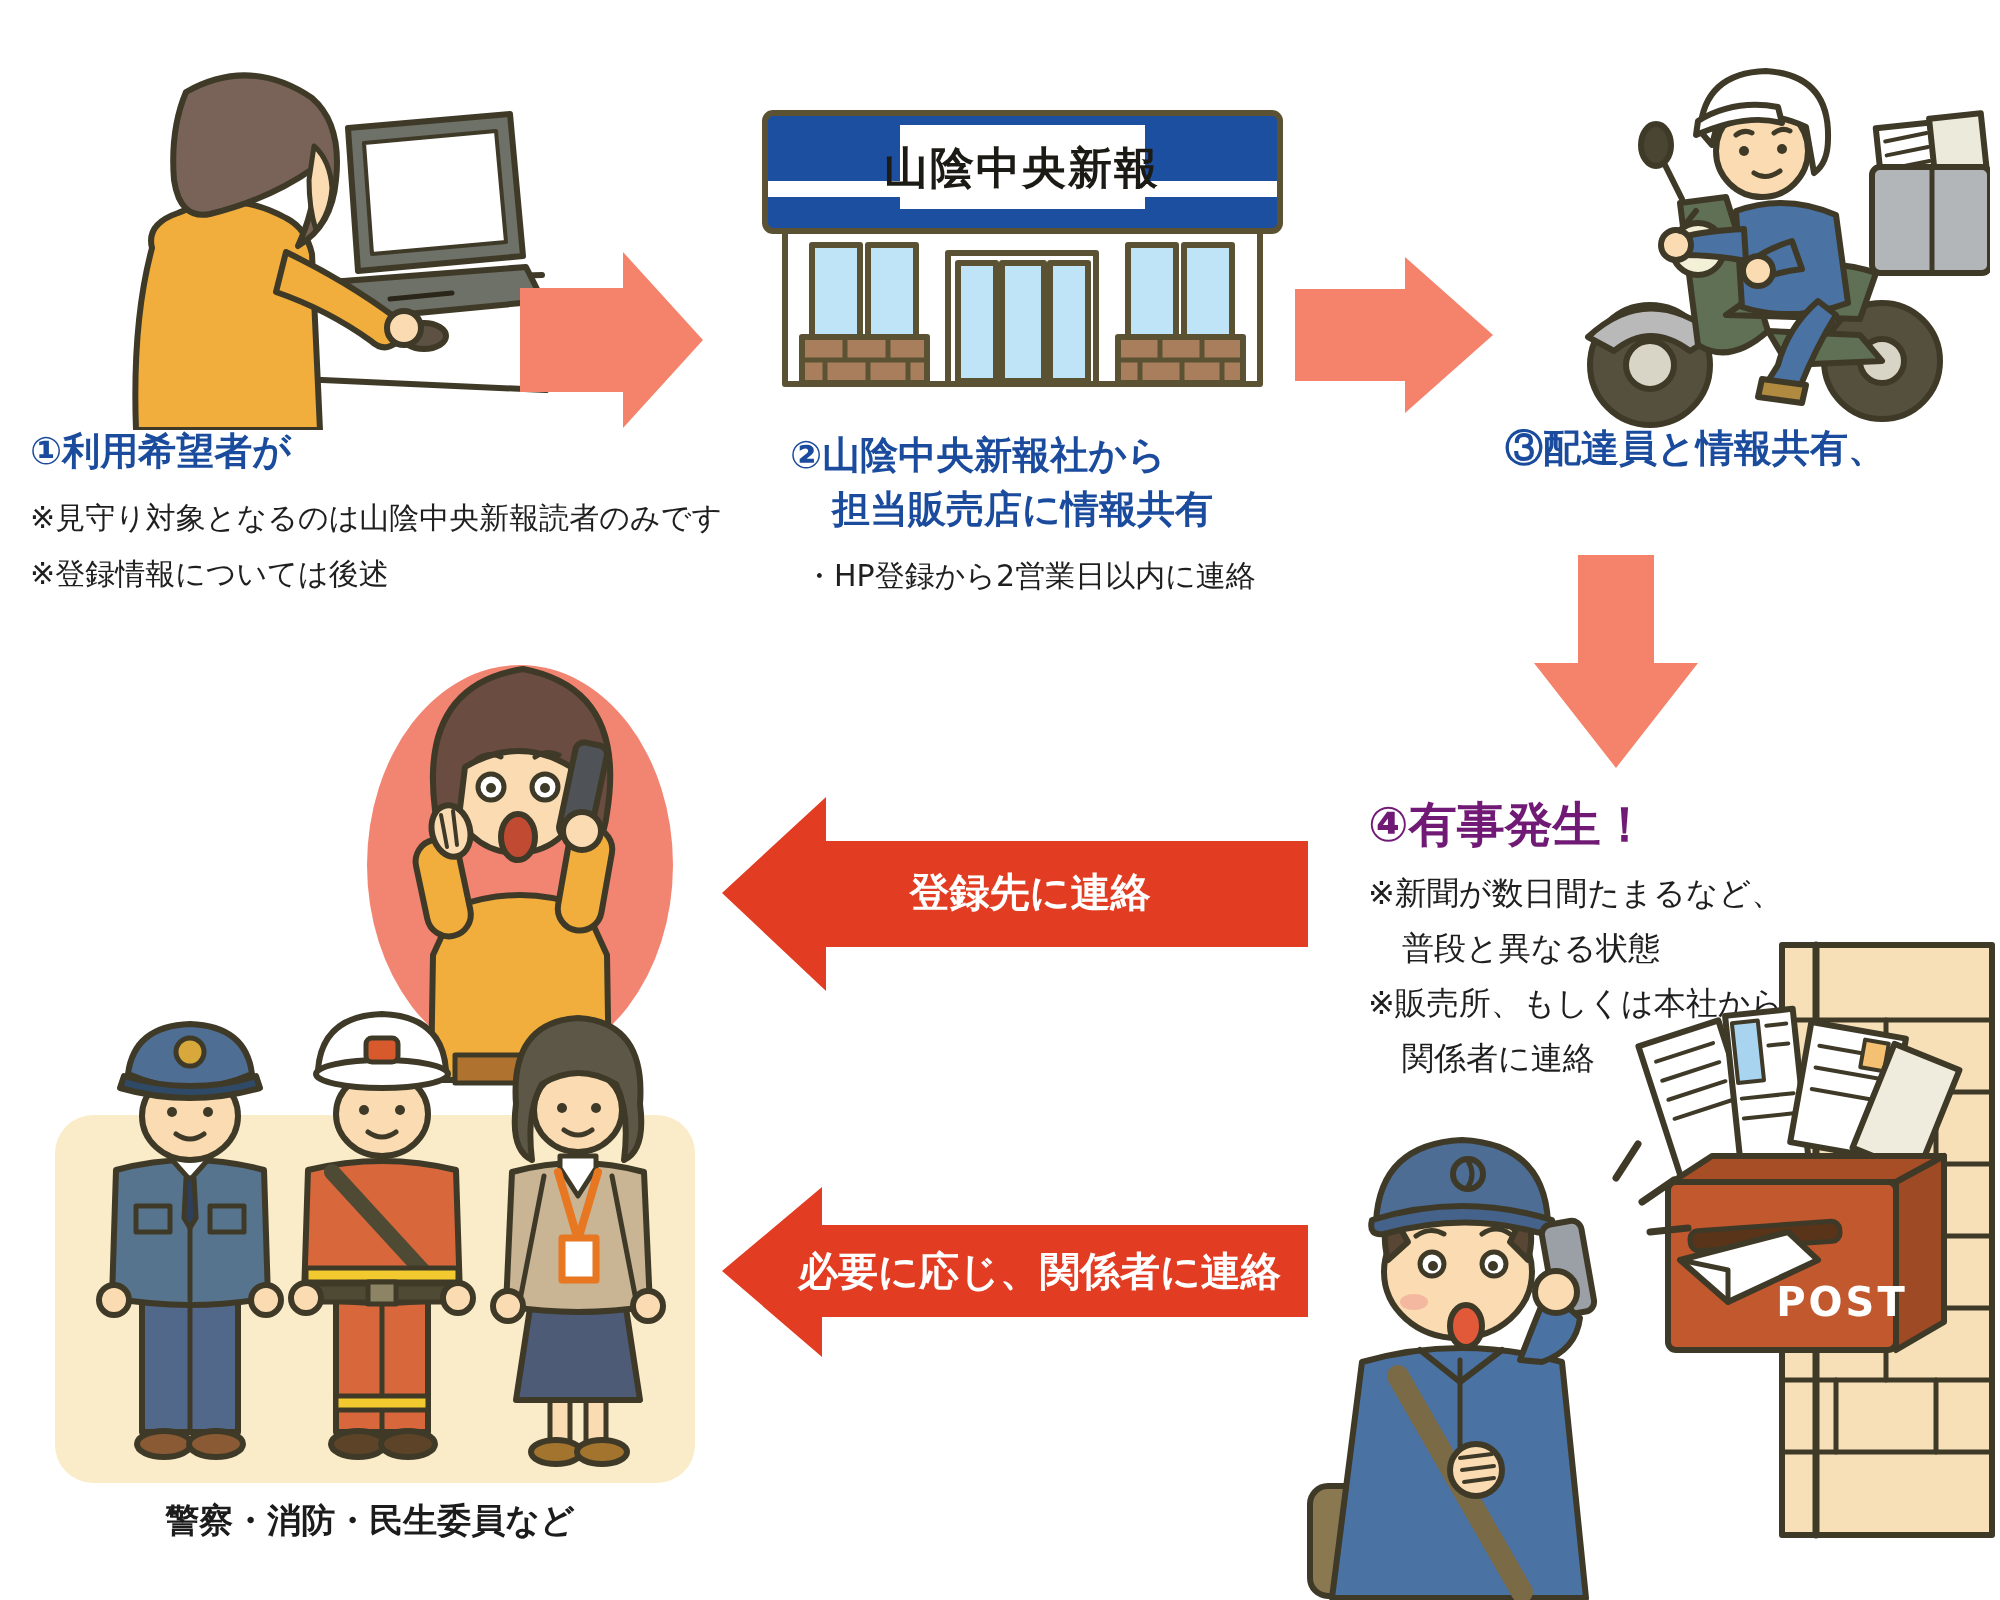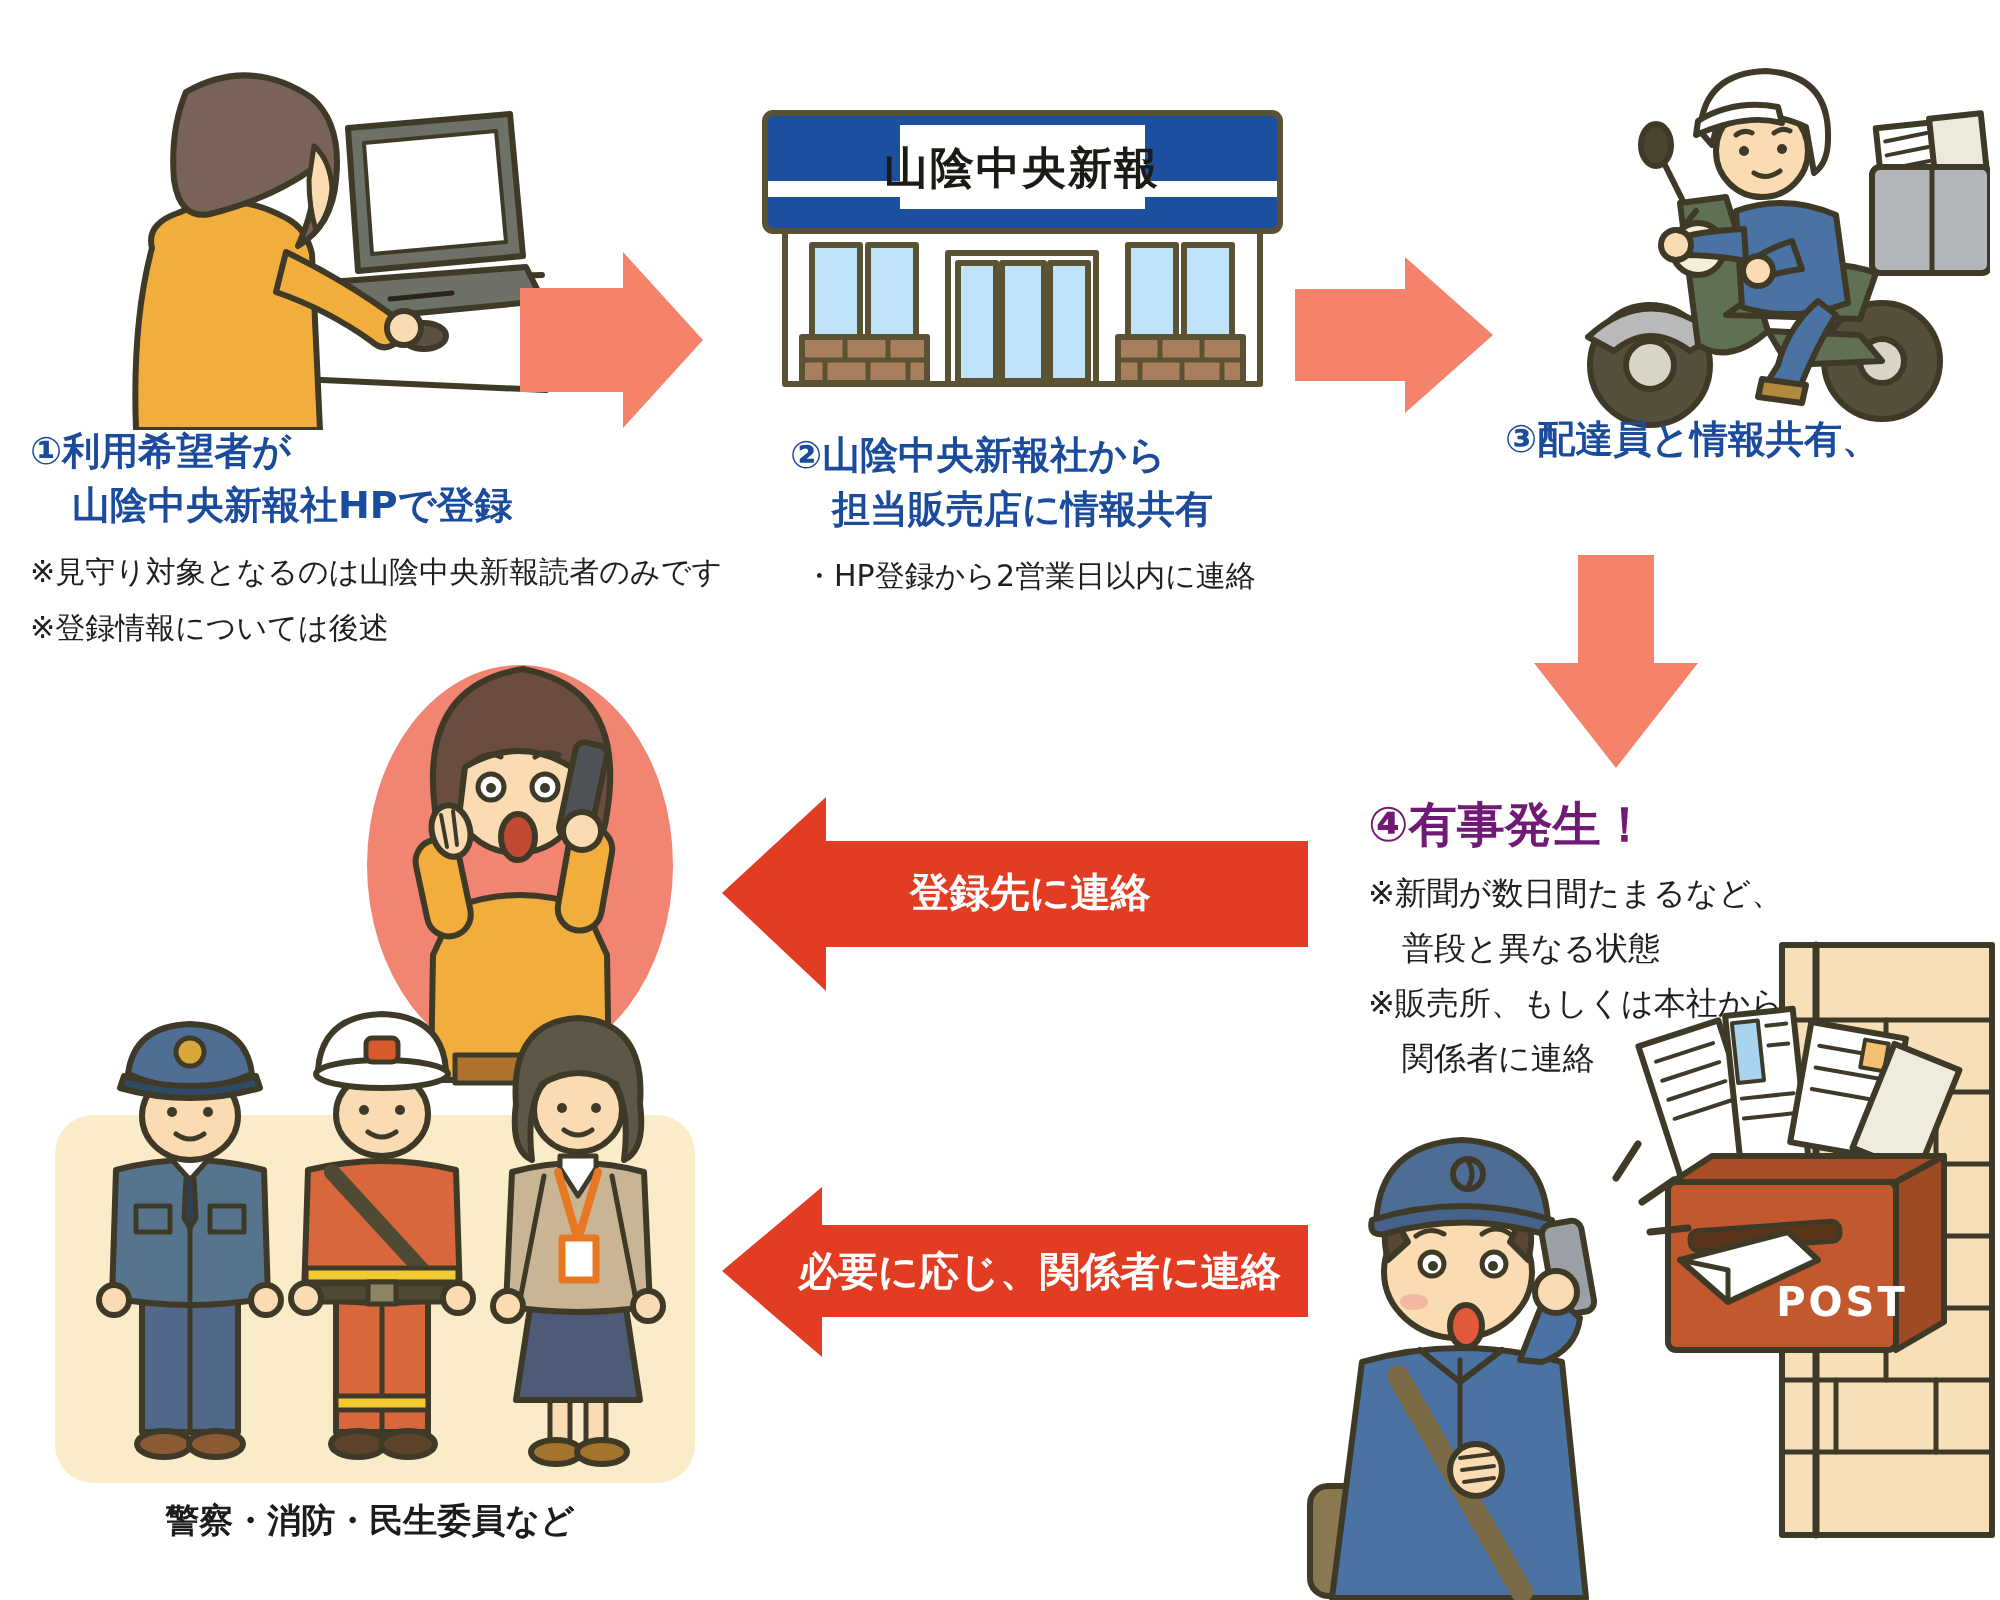--- a/index.html
+++ b/index.html
@@ -138,39 +138,38 @@
       <circle cx="214" cy="116" r="5" fill="#3f3a28" stroke="none"></circle>
       <circle cx="252" cy="114" r="5" fill="#3f3a28" stroke="none"></circle>
       <path d="M206,100 Q214,94 222,98 M244,98 Q252,92 260,96" fill="none" stroke-width="5"></path>
       <path d="M224,138 Q236,146 250,136" fill="none" stroke-width="5"></path>
     </g>
   </svg>
 
   <div class="abs" style="left:30px;top:424px;">
     <div class="step-head">
       <div>①利用希望者が</div>
-      <div class="indent">山陰中央新報社HPで登録</div>
     </div>
     <div class="step-notes">
       <div>※見守り対象となるのは山陰中央新報読者のみです</div>
       <div>※登録情報については後述</div>
     </div>
   </div>
 
   <div class="abs" style="left:790px;top:428px;">
     <div class="step-head">
       <div>②山陰中央新報社から</div>
       <div class="indent">担当販売店に情報共有</div>
     </div>
     <div class="step-notes" style="padding-left:14px;">
       <div>・HP登録から2営業日以内に連絡</div>
     </div>
   </div>
 
-  <div class="abs" style="left:1505px;top:412px;">
+  <div class="abs" style="left:1505px;top:424px;font-family:Liberation Mono, monospace;">
     <div class="step-head">
       <div>③配達員と情報共有、</div>
     </div>
   </div>
 
   <svg class="abs" style="left:1532px;top:555px;" width="168" height="215" viewBox="0 0 168 215">
     <polygon points="46,0 122,0 122,108 166,108 84,213 2,108 46,108" fill="#f5836b"></polygon>
   </svg>
 
   <div class="abs" style="left:1368px;top:796px;">

